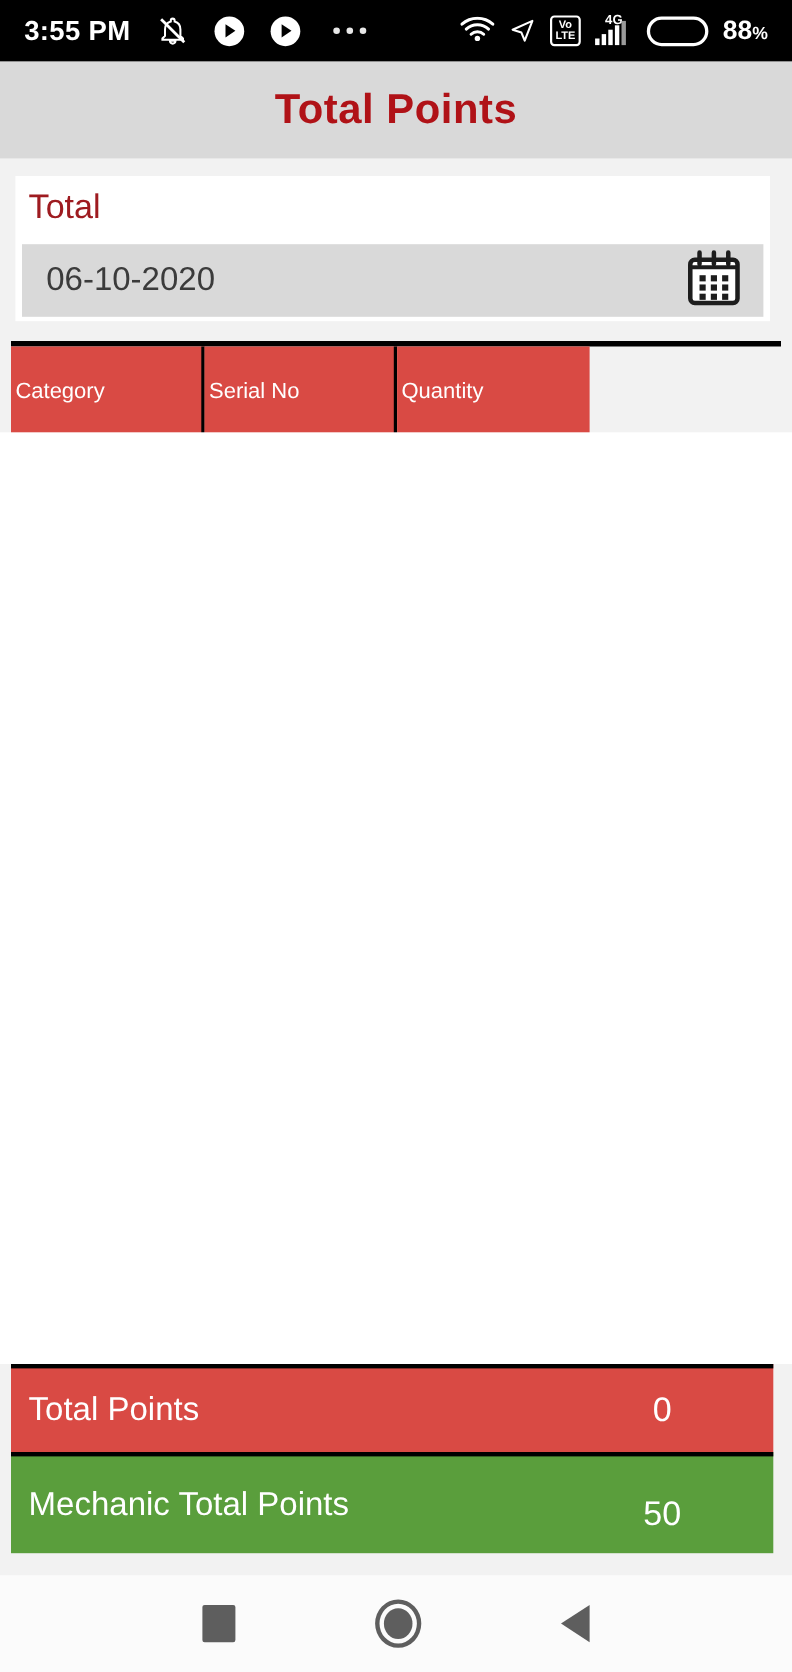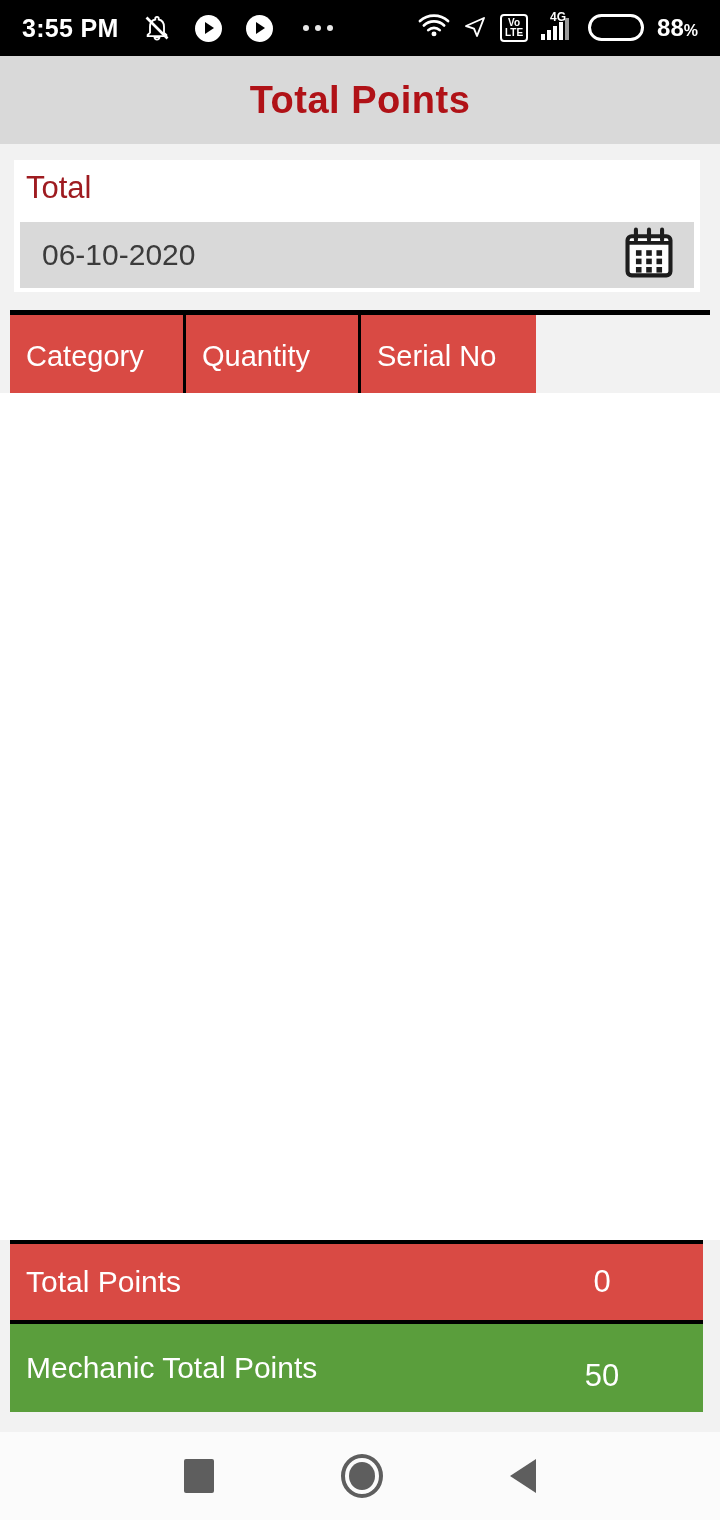--- a/index.html
+++ b/index.html
@@ -14,21 +14,21 @@
 
   
   .statusbar {
     position:absolute; top:0; left:0;
     width:720px; height:56px;
     background:#000; color:#fff;
     display:flex; align-items:center;
     padding:0 22px;
   }
   .sb-left { display:flex; align-items:center; gap:24px; }
-  .sb-right { margin-left:auto; display:flex; gap:13px; }
+  .sb-right { margin-left:auto; display:flex; align-items:center; gap:13px; }
   .sb-time { font-size:25px; font-weight:bold; letter-spacing:.3px; }
 
   .ic { display:inline-block; line-height:0; }
   .play-circle {
     width:27px; height:27px; border-radius:50%;
     background:#fff; position:relative;
   }
   .play-circle::after {
     content:""; position:absolute; left:10px; top:7.5px;
     border-left:9px solid #000;
@@ -96,23 +96,23 @@
     width:720px; height:935px;
   }
   .thead {
     position:absolute; top:5px; left:10px;
     width:700px; height:83px;
     display:flex;
     border-top:5px solid #000;
   }
   .thead .th {
     background:#d94a44; color:#fff;
-    font-size:29px;
-    display:flex; align-items:center;
-    padding-left:16px;
+    font-size:20px;
+    display:flex; align-items:center;
+    padding-left:4px;
     border-right:3px solid #000;
     height:83px;
   }
   .thead .th:last-child { border-right:none; }
   .th.c1 { width:176px; }
   .th.c2 { width:175px; }
   .th.c3 { width:175px; }
   .th.c4 { width:174px; }
 
   .tbody {
@@ -254,22 +254,22 @@
             <rect x="19" y="22.5" width="3" height="3"></rect>
           </g>
         </svg>
       </span>
     </div>
   </div>
 
   <div class="table">
     <div class="thead">
       <div class="th c1">Category</div>
+      <div class="th c2">Serial No</div>
       <div class="th c3">Quantity</div>
-      <div class="th c2">Serial No</div>
     </div>
     <div class="tbody"></div>
   </div>
 
   <div class="totals">
     <div class="total-row red">
       <div class="tr-rel">
         <span class="total-label">Total Points</span>
         <span class="total-value">0</span>
       </div>

